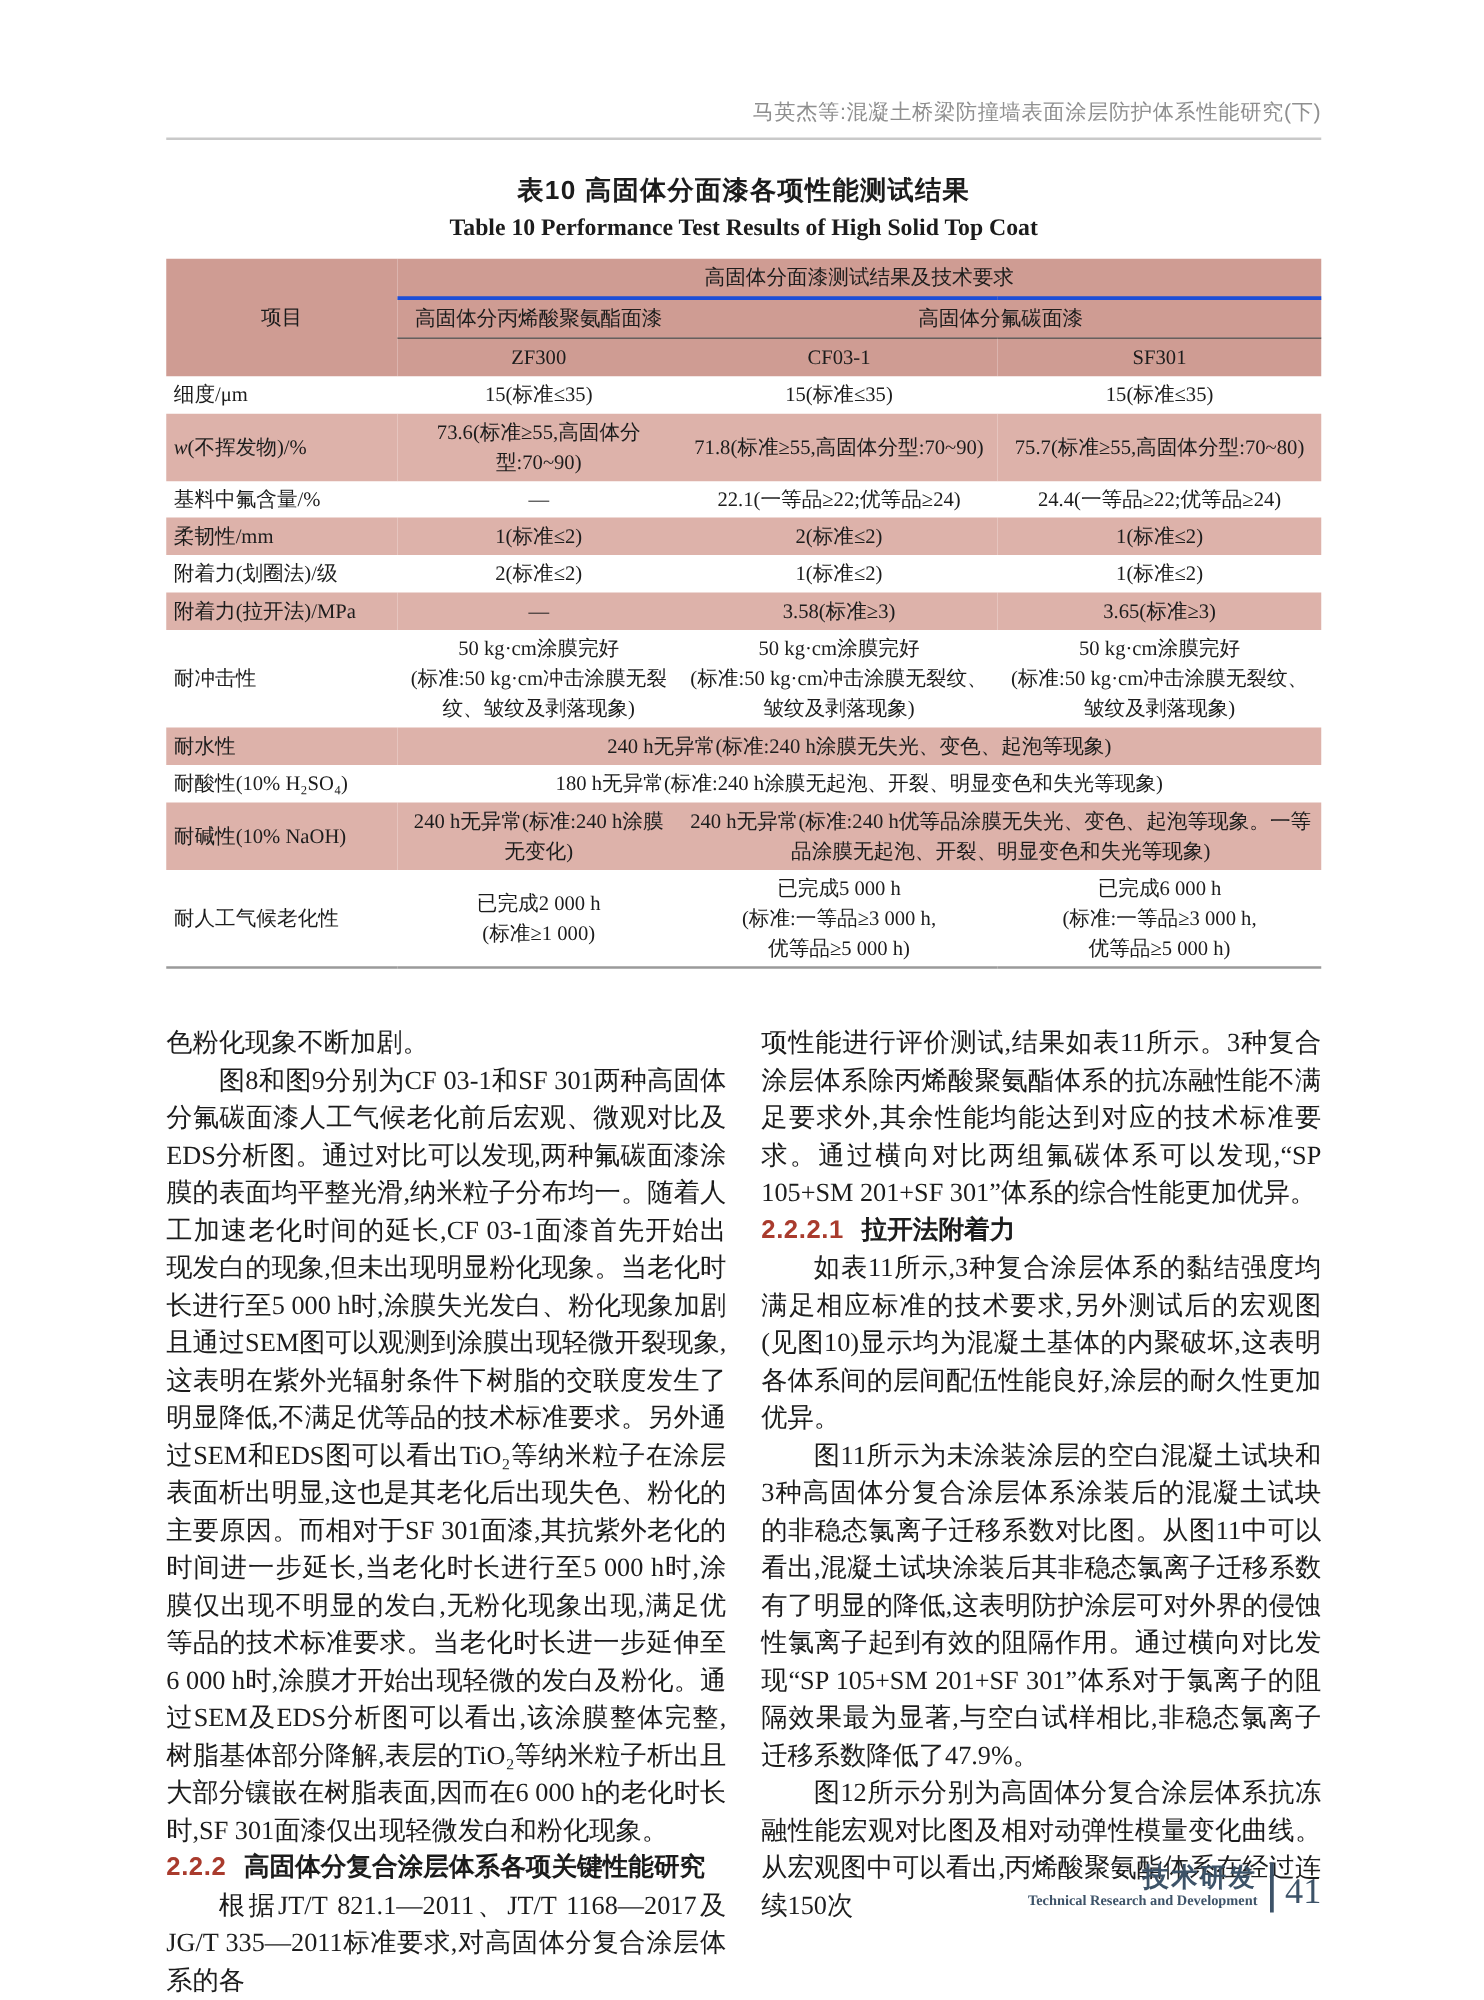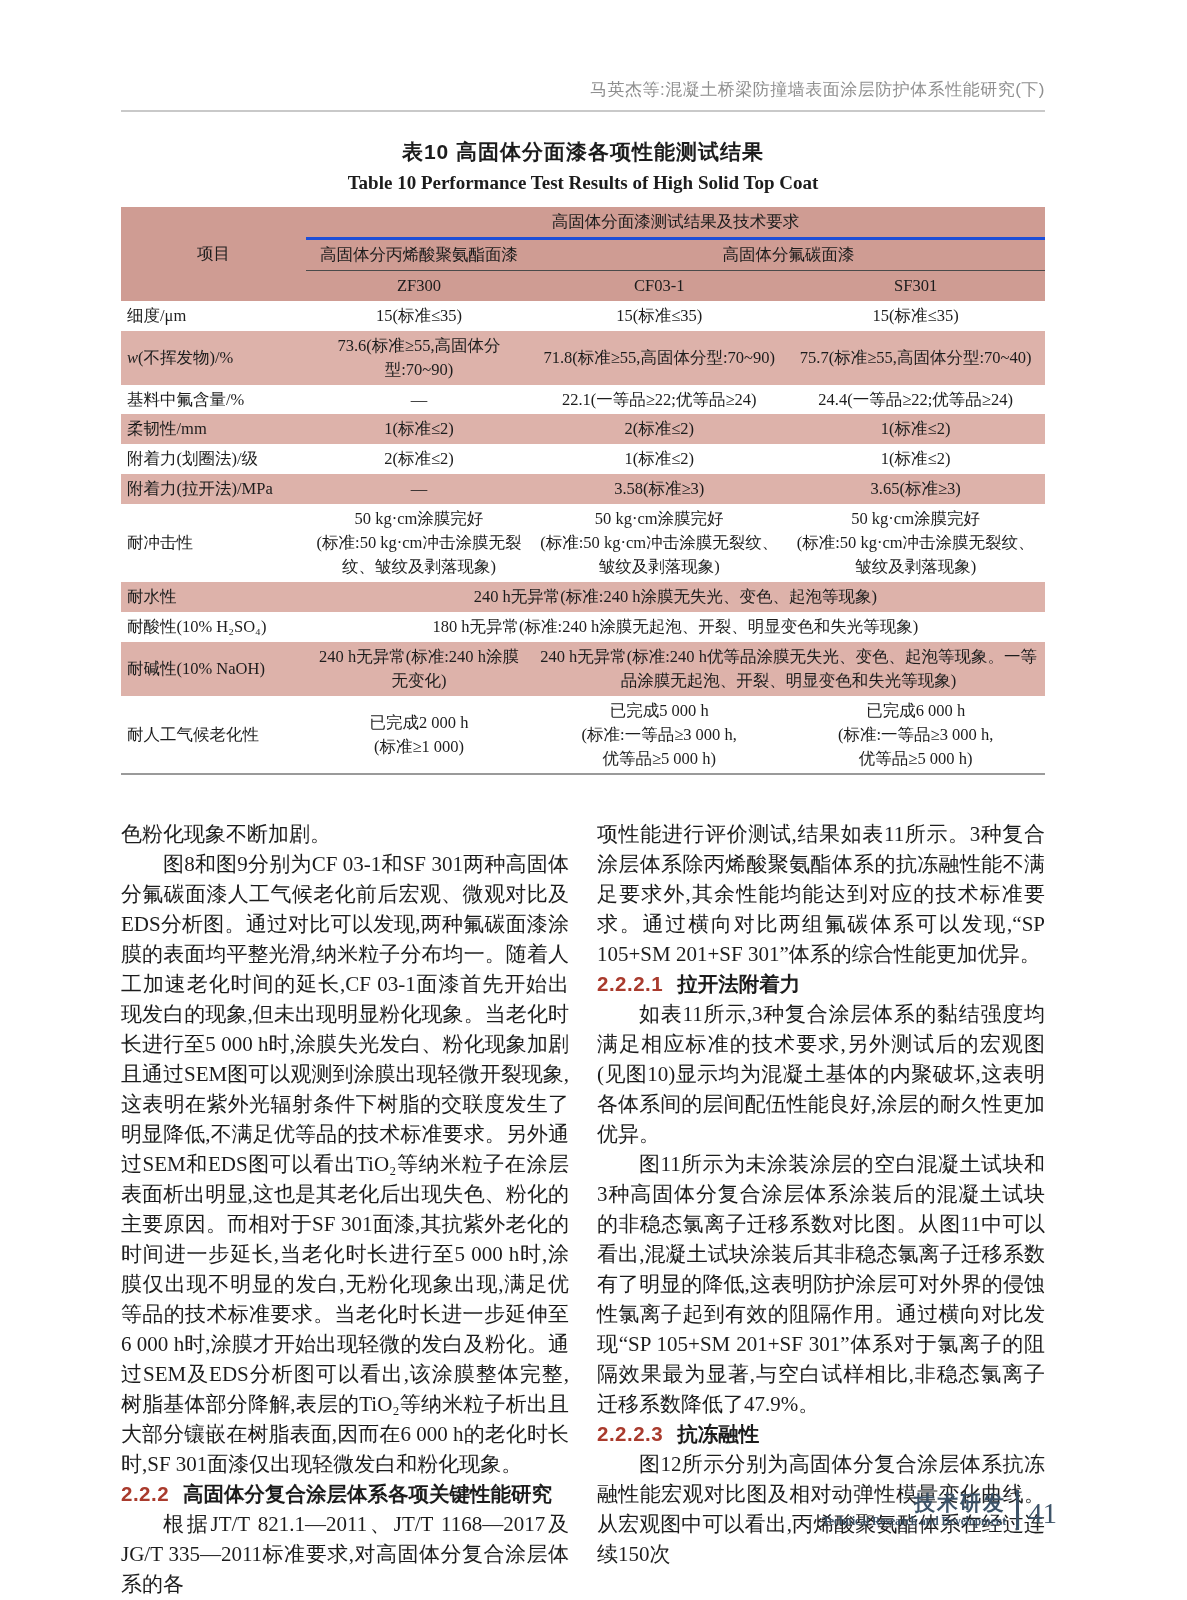--- a/index.html
+++ b/index.html
@@ -9,21 +9,21 @@
     --footer-slate:#3d5368;
     --rule-gray:#c9c9c9;
     --runhead-gray:#8f8f8f;
   }
   html,body{margin:0;padding:0;}
   body{
     width:1187px;height:1600px;position:relative;background:#ffffff;
     font-family:"Liberation Serif","DejaVu Serif",serif;color:#1c1c1c;
     overflow:hidden;
   }
-  .margin-box{position:absolute;left:121px;top:0;width:924px;}
+  .margin-box{position:absolute;left:133px;top:0;width:924px;}
   .running-head{
     margin-top:78px;text-align:right;font-size:17px;color:var(--runhead-gray);
     font-family:"Liberation Sans","DejaVu Sans",sans-serif;letter-spacing:.5px;
   }
   .head-rule{margin-top:9px;height:2px;background:var(--rule-gray);}
   .tbl-title-cn{
     margin-top:26px;text-align:center;font-size:21px;font-weight:bold;
     font-family:"Liberation Sans","DejaVu Sans",sans-serif;letter-spacing:1px;
   }
   .tbl-title-en{
@@ -104,21 +104,21 @@
         <td class="lbl">细度/μm</td>
         <td class="nw">15(标准≤35)</td>
         <td class="nw">15(标准≤35)</td>
         <td class="nw">15(标准≤35)</td>
       </tr>
 
       <tr class="stripe">
         <td class="lbl"><i class="var">w</i><span>(不挥发物)/%</span></td>
         <td>73.6(标准≥55,高固体分型:70~90)</td>
         <td>71.8(标准≥55,高固体分型:70~90)</td>
-        <td>75.7(标准≥55,高固体分型:70~40)</td>
+        <td>75.7(标准≥55,高固体分型:70~80)</td>
       </tr>
 
       <tr>
         <td class="lbl">基料中氟含量/%</td>
         <td>—</td>
         <td class="nw">22.1(一等品≥22;优等品≥24)</td>
         <td class="nw">24.4(一等品≥22;优等品≥24)</td>
       </tr>
 
       <tr class="stripe">
@@ -199,21 +199,20 @@
       <p>色粉化现象不断加剧。</p>
       <p class="indent">图8和图9分别为CF 03-1和SF 301两种高固体分氟碳面漆人工气候老化前后宏观、微观对比及EDS分析图。通过对比可以发现,两种氟碳面漆涂膜的表面均平整光滑,纳米粒子分布均一。随着人工加速老化时间的延长,CF 03-1面漆首先开始出现发白的现象,但未出现明显粉化现象。当老化时长进行至5 000 h时,涂膜失光发白、粉化现象加剧且通过SEM图可以观测到涂膜出现轻微开裂现象,这表明在紫外光辐射条件下树脂的交联度发生了明显降低,不满足优等品的技术标准要求。另外通过SEM和EDS图可以看出TiO₂等纳米粒子在涂层表面析出明显,这也是其老化后出现失色、粉化的主要原因。而相对于SF 301面漆,其抗紫外老化的时间进一步延长,当老化时长进行至5 000 h时,涂膜仅出现不明显的发白,无粉化现象出现,满足优等品的技术标准要求。当老化时长进一步延伸至6 000 h时,涂膜才开始出现轻微的发白及粉化。通过SEM及EDS分析图可以看出,该涂膜整体完整,树脂基体部分降解,表层的TiO₂等纳米粒子析出且大部分镶嵌在树脂表面,因而在6 000 h的老化时长时,SF 301面漆仅出现轻微发白和粉化现象。</p>
       <p class="sec-head"><span class="sec-num">2.2.2</span><span>高固体分复合涂层体系各项关键性能研究</span></p>
       <p class="indent">根据JT/T 821.1—2011、JT/T 1168—2017及JG/T 335—2011标准要求,对高固体分复合涂层体系的各</p>
     </div>
     <div class="col">
       <p>项性能进行评价测试,结果如表11所示。3种复合涂层体系除丙烯酸聚氨酯体系的抗冻融性能不满足要求外,其余性能均能达到对应的技术标准要求。通过横向对比两组氟碳体系可以发现,“SP 105+SM 201+SF 301”体系的综合性能更加优异。</p>
       <p class="sec-head"><span class="sec-num">2.2.2.1</span><span>拉开法附着力</span></p>
       <p class="indent">如表11所示,3种复合涂层体系的黏结强度均满足相应标准的技术要求,另外测试后的宏观图(见图10)显示均为混凝土基体的内聚破坏,这表明各体系间的层间配伍性能良好,涂层的耐久性更加优异。</p>
       <p class="indent">图11所示为未涂装涂层的空白混凝土试块和3种高固体分复合涂层体系涂装后的混凝土试块的非稳态氯离子迁移系数对比图。从图11中可以看出,混凝土试块涂装后其非稳态氯离子迁移系数有了明显的降低,这表明防护涂层可对外界的侵蚀性氯离子起到有效的阻隔作用。通过横向对比发现“SP 105+SM 201+SF 301”体系对于氯离子的阻隔效果最为显著,与空白试样相比,非稳态氯离子迁移系数降低了47.9%。</p>
-      <p class="sec-head"><span class="sec-num">2.2.2.3</span><span>抗冻融性</span></p>
       <p class="indent">图12所示分别为高固体分复合涂层体系抗冻融性能宏观对比图及相对动弹性模量变化曲线。从宏观图中可以看出,丙烯酸聚氨酯体系在经过连续150次</p>
     </div>
   </div>
 
 </div>
 
 <div class="page-footer">
   <div class="footer-textblock">
     <div class="footer-cn">技术研发</div>
     <div class="footer-en">Technical Research and Development</div>

